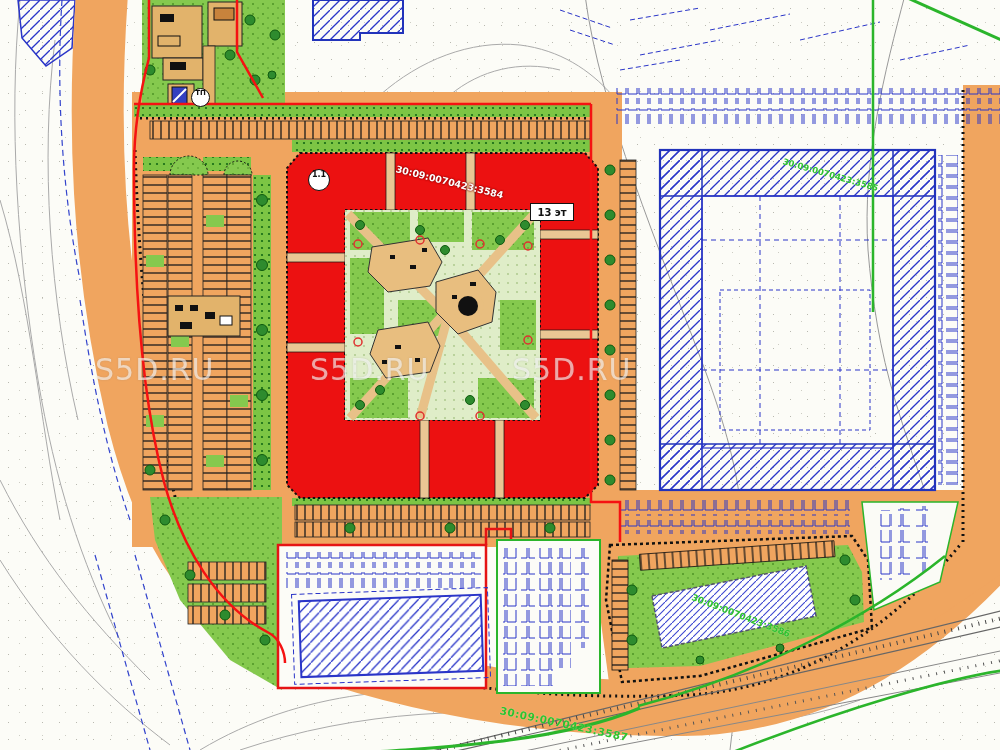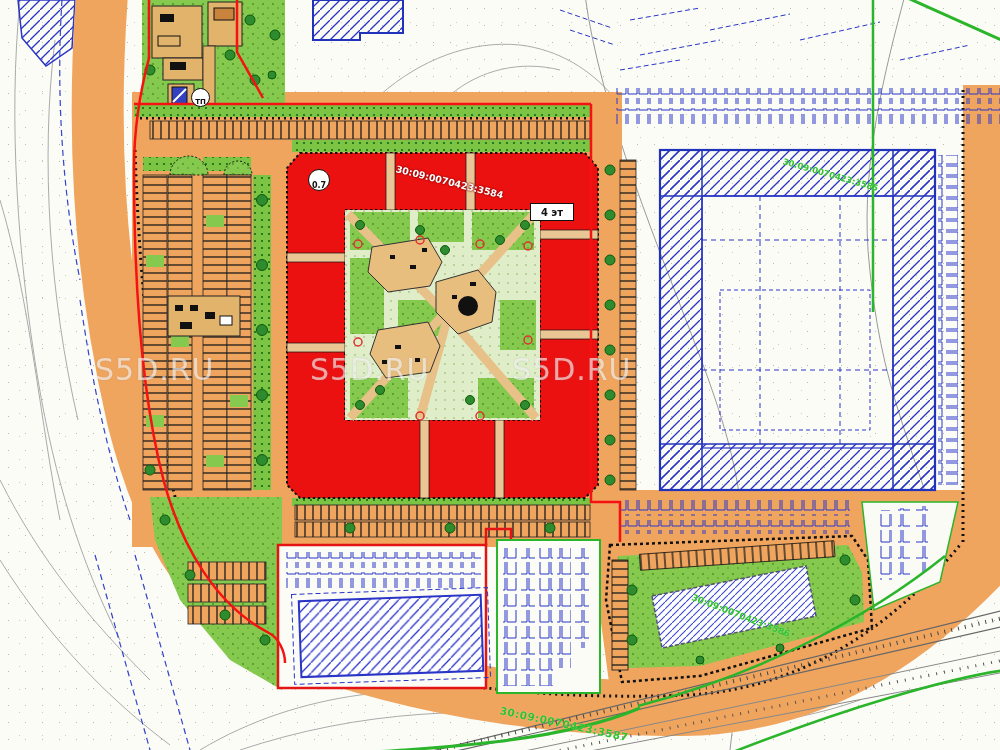--- a/index.html
+++ b/index.html
@@ -4,21 +4,21 @@
 <style>
   html,body{margin:0;padding:0;background:#888;}
   .stage{position:relative;width:1000px;height:750px;overflow:hidden;
          font-family:"DejaVu Sans",sans-serif;
          background-color:#FCFCF7;
          background-image:radial-gradient(#b9b9b0 0.8px,transparent 1px),
                           radial-gradient(#cdcdc4 0.8px,transparent 1px);
          background-size:17px 17px,23px 23px;background-position:0 0,8px 11px;}
   svg.draw{position:absolute;left:0;top:0;}
   .circle-label{position:absolute;background:#fff;border:1.5px solid #111;border-radius:50%;
-      display:flex;align-items:flex-end;justify-content:center;font-weight:bold;color:#111;}
+      display:flex;align-items:flex-start;justify-content:center;font-weight:bold;color:#111;}
   .lbl-11{left:308px;top:169px;width:20px;height:20px;font-size:8px;}
   .lbl-tp{left:191px;top:88px;width:17px;height:17px;font-size:7px;}
   .box-label{position:absolute;left:530px;top:203px;width:42px;height:16px;background:#fff;
       border:1.2px solid #111;color:#111;font-size:10px;font-weight:bold;
       display:flex;align-items:center;justify-content:center;}
   .cad{position:absolute;font-weight:bold;white-space:nowrap;transform-origin:left center;}
   .cad-site{left:396px;top:163px;font-size:9.5px;color:#fff;transform:rotate(14deg);
       text-shadow:0 0 2px #8d0000,0 0 2px #8d0000;}
   .cad-green{color:#2EC22E;text-shadow:0 0 1px rgba(255,255,255,.6);}
   .cad-east{left:783px;top:156px;font-size:8.5px;transform:rotate(16deg);}
@@ -370,23 +370,23 @@
 
 <g fill="none" stroke="#F51212" stroke-width="2.5">
   <path d="M149,-5 L149,58 C140,92 134,128 134,168 C134,300 143,402 164,482 C182,548 217,606 269,633 C279,638 285,652 285,663"></path>
   <path d="M134,104 L591,104"></path>
   <path d="M591,104 V502 L620,502 V542"></path>
   <path d="M237,-5 L237,52 L263,98"></path>
 </g>
 </svg>
 
 <div class="circle-label lbl-11">
-  <span>0.7</span>
+  <span>1.1</span>
 </div>
-<div class="box-label">4 эт</div>
+<div class="box-label">13 эт</div>
 <div class="circle-label lbl-tp">
   <span>ТП</span>
 </div>
 
 <div class="cad cad-site">30:09:0070423:3584</div>
 <div class="cad cad-green cad-east">30:09:0070423:3585</div>
 <div class="cad cad-green cad-southeast">30:09:0070423:3586</div>
 <div class="cad cad-green cad-south">30:09:0070423:3587</div>
 
 <div class="wm wm1">S5D.RU</div>

